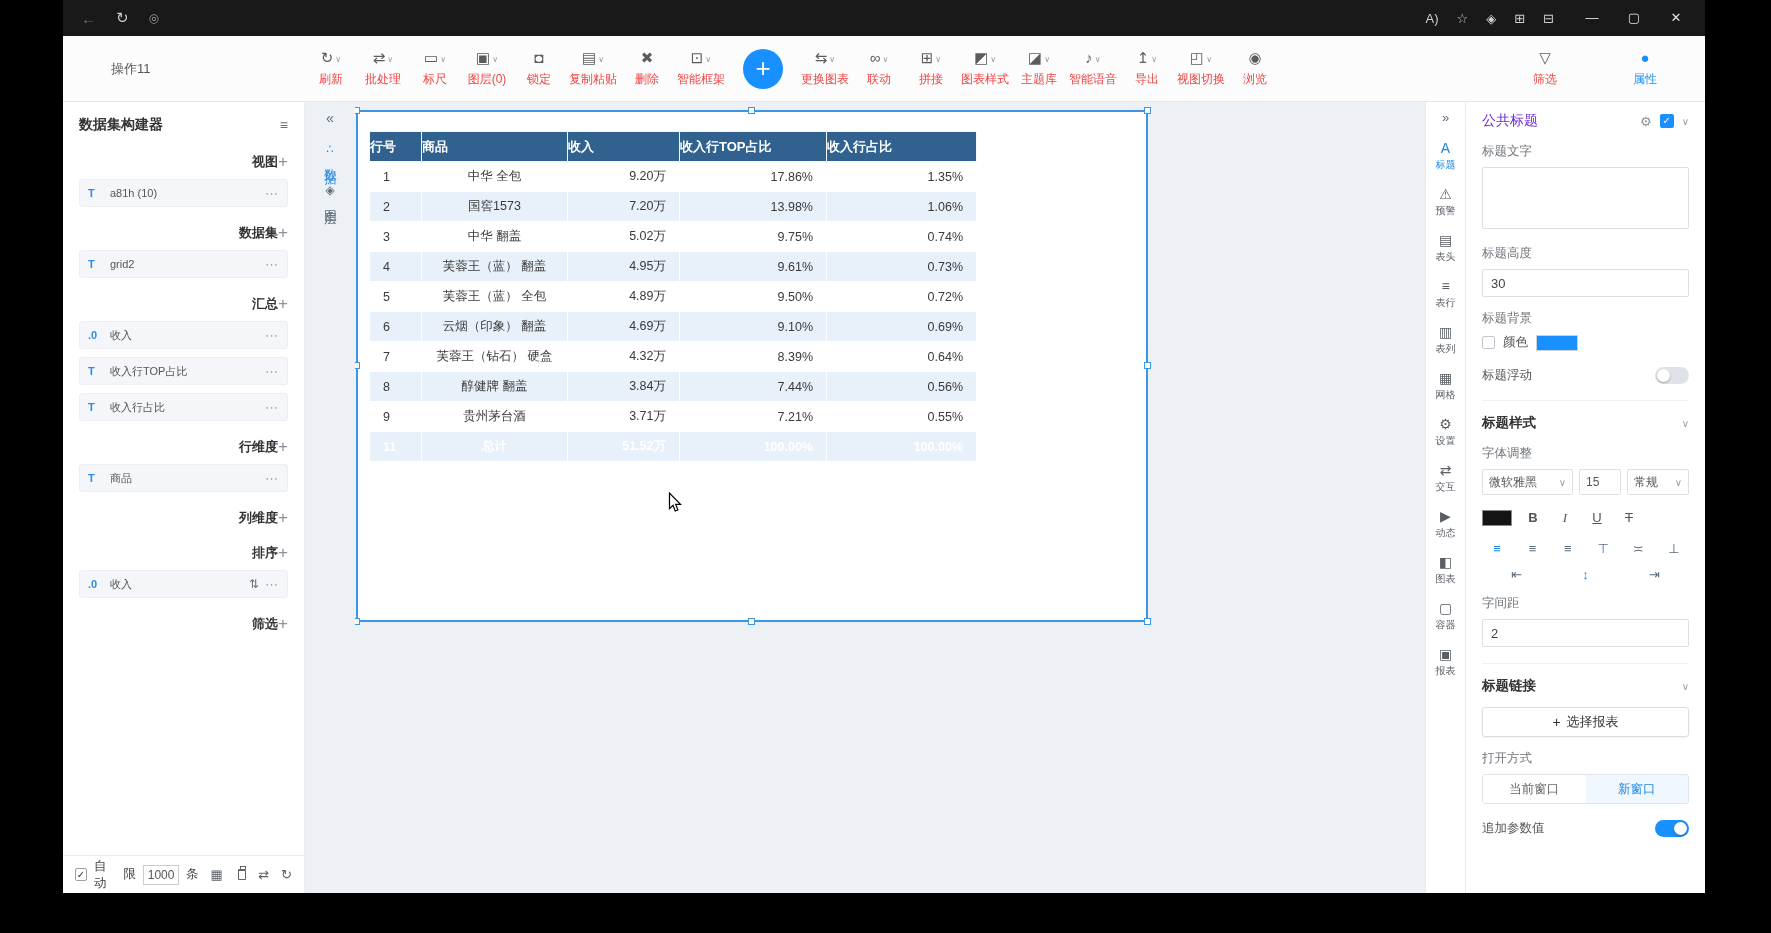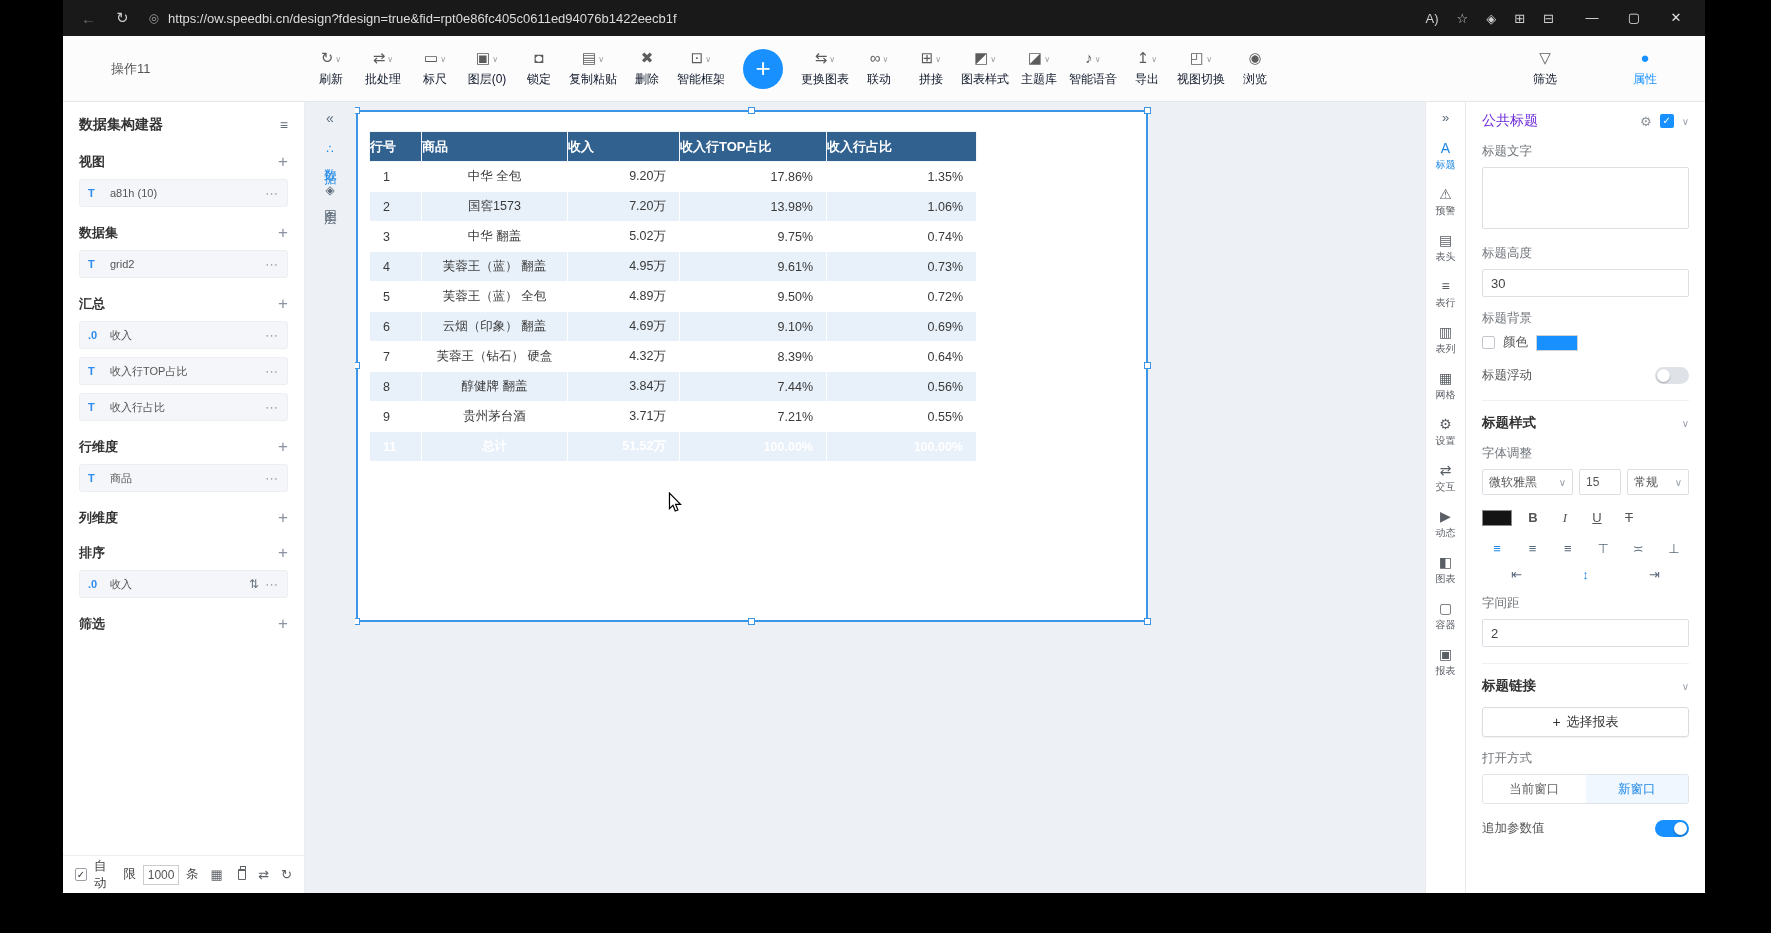--- a/index.html
+++ b/index.html
@@ -19,34 +19,34 @@
   .win-btns{display:flex;margin-left:8px}
   .win-btn{color:#e3e3e3;font-size:13px;width:42px;text-align:center;line-height:36px;cursor:pointer}
 
   
   .toolbar{flex:0 0 66px;background:#fcfcfc;border-bottom:1px solid #e4e6ea;display:flex;align-items:center}
   .doc-label{flex:0 0 242px;padding-left:48px;font-size:13px;color:#555}
   .tools{display:flex;align-items:center}
   .tool{min-width:52px;padding:0 4px;display:flex;flex-direction:column;align-items:center;gap:5px;cursor:pointer}
   .tool-ic{height:17px;font-size:15px;color:#5c5c5c;line-height:17px;display:flex;align-items:flex-end;gap:2px}
   .tool-caret{font-size:8px;color:#9a9a9a;line-height:12px}
-  .tool-label{font-size:12px;color:#0f172a;white-space:nowrap}
+  .tool-label{font-size:12px;color:#ef4444;white-space:nowrap}
   .tool.active .tool-ic,.tool.active .tool-label{color:#1890ff}
   .add-btn{flex:0 0 40px;width:40px;height:40px;border-radius:50%;background:#1890ff;color:#fff;font-size:26px;line-height:38px;text-align:center;margin:0 14px;cursor:pointer}
   .toolbar-right{margin-left:auto;display:flex;align-items:center;gap:48px;padding-right:34px}
 
   
   .main{flex:1;display:flex;min-height:0}
 
   
   .sidebar{flex:0 0 242px;background:#fff;border-right:1px solid #ebedf0;position:relative;padding:0 16px;overflow:hidden}
   .sb-header{display:flex;align-items:center;justify-content:space-between;padding:14px 0 2px}
   .sb-title{font-size:14px;color:#333;font-weight:700}
   .sb-header-icon{color:#66707c;font-size:14px;cursor:pointer}
-  .sb-section{display:flex;justify-content:space-between;align-items:center;margin-top:17px}
+  .sb-section{display:flex;justify-content:flex-end;align-items:center;margin-top:17px}
   .sb-section-label{font-size:13px;color:#333;font-weight:600}
   .sb-plus{color:#8892a0;font-size:17px;cursor:pointer;line-height:14px}
   .sb-item{height:28px;margin-top:8px;background:#f5f6f9;border:1px solid #eceef2;border-radius:3px;display:flex;align-items:center;padding:0 8px;gap:6px;cursor:pointer}
   .sb-item-icon{color:#2d8cf0;font-size:11px;font-weight:700;width:16px}
   .sb-item-label{flex:1;font-size:11px;color:#555;white-space:nowrap;overflow:hidden}
   .sb-sort{color:#66707c;font-size:12px}
   .sb-more{color:#a5a8ad;font-size:13px;letter-spacing:1px}
   .sb-footer{position:absolute;left:0;right:0;bottom:0;height:38px;border-top:1px solid #ededed;display:flex;align-items:center;padding:0 12px;gap:7px;background:#fff;font-size:12.5px;color:#444}
   .cb{width:13px;height:13px;border:1px solid #9aa0a6;border-radius:2px;font-size:10px;line-height:11px;text-align:center;color:#333;cursor:pointer}
   .ft-input{width:36px;height:20px;border:1px solid #ccc;font-size:12px;text-align:center;color:#555;font-family:inherit}
@@ -130,21 +130,20 @@
 </head>
 <body>
 
 <div class="window">
 
   <div class="chrome">
     <span class="ch-btn ch-back">←</span>
     <span class="ch-btn">↻</span>
     <div class="url-wrap">
       <span class="site-icon">◎</span>
-      <span class="url">https://ow.speedbi.cn/design?fdesign=true&amp;fid=rpt0e86fc405c0611ed94076b1422eecb1f</span>
     </div>
     <div class="ch-icons">
   <span class="ch-icon">A)</span>
 
   <span class="ch-icon">☆</span>
 
   <span class="ch-icon">◈</span>
 
   <span class="ch-icon">⊞</span>
 

